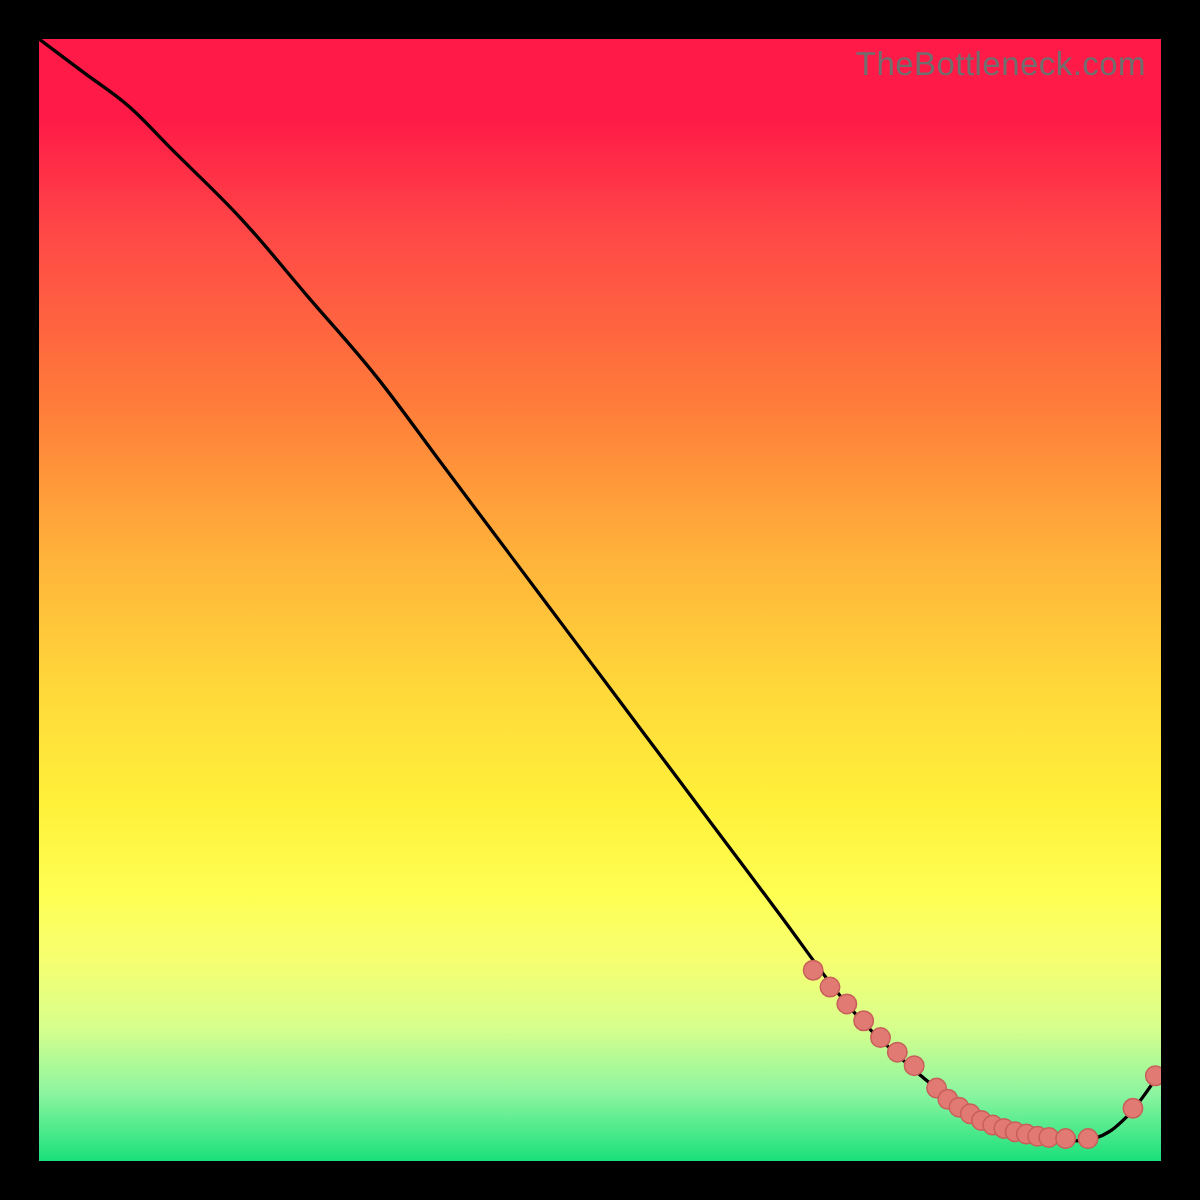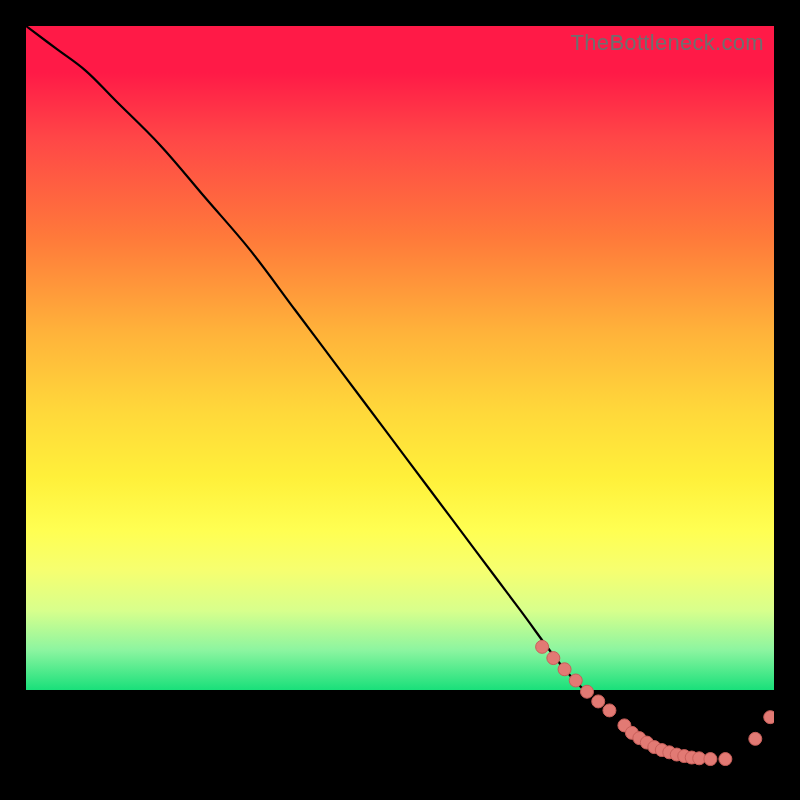--- a/index.html
+++ b/index.html
@@ -14,21 +14,21 @@
   .container {
     position: relative;
     width: 800px;
     height: 800px;
   }
   .plot-area {
     position: absolute;
     left: 26px;
     top: 26px;
     width: 748px;
-    height: 664px;
+    height: 748px;
     
     background: linear-gradient(to bottom,
       #ff1a47 0%,
       #ff1a47 7%,
       #ff4747 17%,
       #ff7a3a 32%,
       #ffb23a 46%,
       #ffd83a 58%,
       #fff03a 68%,
       #ffff52 76%,

